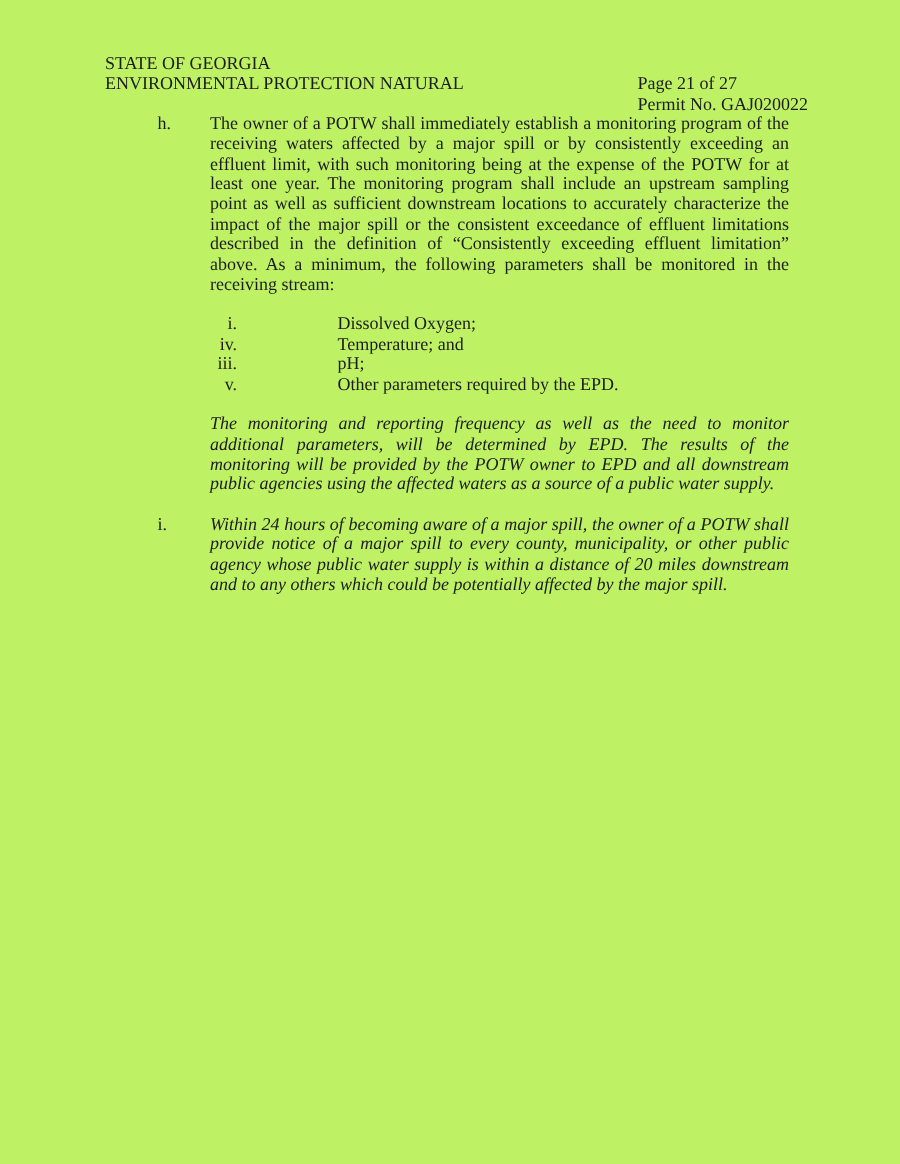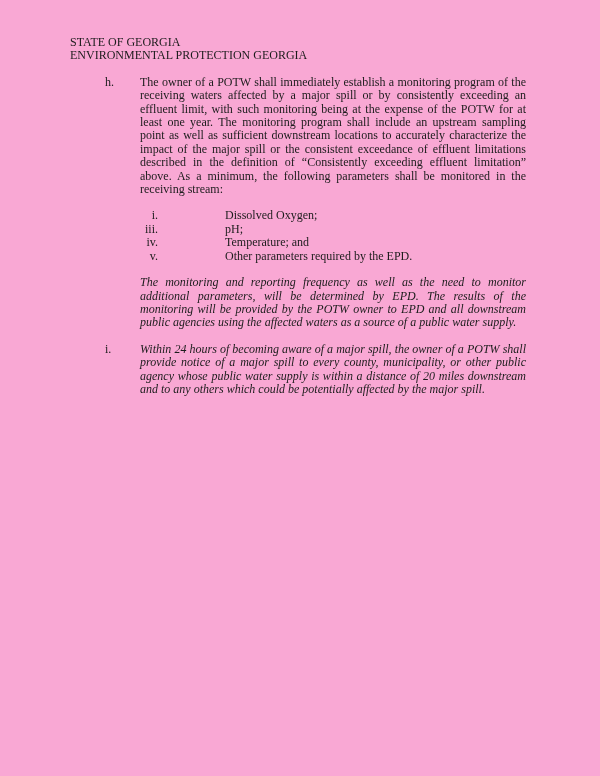--- a/index.html
+++ b/index.html
@@ -4,21 +4,21 @@
 <style>
   html, body {
     margin: 0;
     padding: 0;
     background: #ffffff;
   }
   .page {
     position: relative;
     width: 600px;
     height: 776px;
-    background: #f9a8d4;
+    background: #bef264;
     overflow: hidden;
     font-family: "Liberation Serif", "DejaVu Serif", serif;
     font-size: 12px;
     line-height: 13.4px;
     color: #1c1c1c;
   }
   
   .doc-header {
     position: relative;
     margin: 36px 62px 13px 70px;
@@ -65,41 +65,45 @@
   }
 </style>
 </head>
 <body>
 
 <div class="page">
 
   <header class="doc-header">
     <div class="hdr-left">
       <div class="hdr-line">STATE OF GEORGIA</div>
-      <div class="hdr-line">ENVIRONMENTAL PROTECTION GEORGIA</div>
+      <div class="hdr-line">ENVIRONMENTAL PROTECTION NATURAL</div>
+    </div>
+    <div class="hdr-right">
+      <div class="hdr-line">Page 21 of 27</div>
+      <div class="hdr-line">Permit No. GAJ020022</div>
     </div>
   </header>
 
   <section class="clause">
     <div class="clause-label">h.</div>
     <div class="clause-body">
       <p class="para">The owner of a POTW shall immediately establish a monitoring program of the receiving waters affected by a major spill or by consistently exceeding an effluent limit, with such monitoring being at the expense of the POTW for at least one year.  The monitoring program shall include an upstream sampling point as well as sufficient downstream locations to accurately characterize the impact of the major spill or the consistent exceedance of effluent limitations described in the definition of “Consistently exceeding effluent limitation” above.  As a minimum, the following parameters shall be monitored in the receiving stream:</p>
 
       <div class="sublist">
         <div class="sublist-row">
           <span class="sublist-marker">i.</span>
           <span class="sublist-text">Dissolved Oxygen;</span>
         </div>
         <div class="sublist-row">
+          <span class="sublist-marker">iv.</span>
+          <span class="sublist-text">Temperature; and</span>
+        </div>
+        <div class="sublist-row">
           <span class="sublist-marker">iii.</span>
           <span class="sublist-text">pH;</span>
-        </div>
-        <div class="sublist-row">
-          <span class="sublist-marker">iv.</span>
-          <span class="sublist-text">Temperature; and</span>
         </div>
         <div class="sublist-row">
           <span class="sublist-marker">v.</span>
           <span class="sublist-text">Other parameters required by the EPD.</span>
         </div>
       </div>
 
       <p class="para">The monitoring and reporting frequency as well as the need to monitor additional parameters, will be determined by EPD.  The results of the monitoring will be provided by the POTW owner to EPD and all downstream public agencies using the affected waters as a source of a public water supply.</p>
     </div>
   </section>

